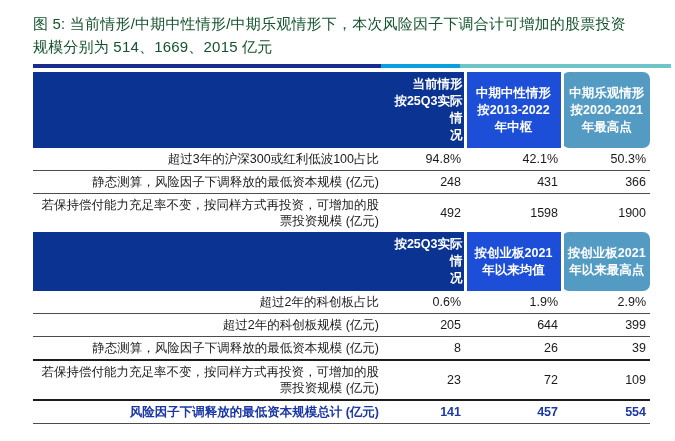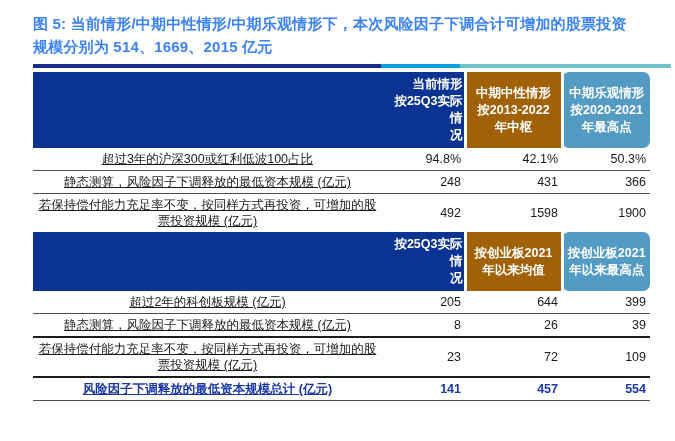--- a/index.html
+++ b/index.html
@@ -1,36 +1,36 @@
 <!DOCTYPE html>
 <html><head>
 <meta charset="utf-8">
 <style>
   html,body{margin:0;padding:0;background:#ffffff;}
   body{width:675px;height:441px;overflow:hidden;
        font-family:"Liberation Sans","DejaVu Sans",sans-serif;}
   .page{position:relative;width:675px;height:441px;box-sizing:border-box;
         padding:12px 0 0 33px;}
-  .fig-title{width:616px;font-size:15px;font-weight:bold;color:#3b82f6;
+  .fig-title{width:616px;font-size:15px;font-weight:normal;color:#14532d;
              line-height:23px;white-space:pre-line;letter-spacing:0.2px;}
   .sep{display:flex;width:638px;height:4px;margin-top:6px;margin-bottom:0;}
   .sep .s1{width:348px;background:#1a2d8f;}
   .sep .s2{width:79px;background:#0aa0e0;}
   .sep .s3{width:211px;background:#6fc4c8;}
   table.tbl{border-collapse:collapse;table-layout:fixed;width:617px;
             margin-top:4px;font-size:12.5px;color:#1a1a1a;}
   col.c1{width:352px;} col.c2{width:80px;} col.c3{width:97px;} col.c4{width:88px;}
   th{font-weight:bold;color:#ffffff;text-align:center;vertical-align:middle;
      white-space:pre-line;line-height:17px;padding:4px 1px;font-size:12.5px;}
   .h-navy{background:#0a3392;text-align:right;}
-  .h-blue{background:#a16207;}
+  .h-blue{background:#1d4ed8;}
   .h-steel{background:#549bc4;border-radius:7px;}
   .gapL{border-left:3px solid #ffffff;}
   td{vertical-align:middle;line-height:16px;padding:3px 0;}
-  td.lbl{text-align:center;padding-left:3px;padding-right:6px;text-decoration:underline;}
+  td.lbl{text-align:right;padding-left:3px;padding-right:6px;}
   td.val{text-align:right;padding-right:4px;}
   tr.r td{border-bottom:1px solid #4d4d4d;}
   tr.thick td{border-bottom:2px solid #1c1c1c;}
   tr.total td{color:#1b38a6;font-weight:bold;}
   tr.total-mid td{border-bottom:1px solid #4d4d4d;}
 </style>
 </head>
 <body>
 
 <div class="page">
@@ -89,20 +89,26 @@
       <th class="h-navy"></th>
       <th class="h-navy">按25Q3实际情
 况</th>
       <th class="h-blue gapL">按创业板2021
 年以来均值</th>
       <th class="h-steel gapL">按创业板2021
 年以来最高点</th>
     </tr>
 
     <tr class="r">
+      <td class="lbl">超过2年的科创板占比</td>
+      <td class="val">0.6%</td>
+      <td class="val">1.9%</td>
+      <td class="val">2.9%</td>
+    </tr>
+    <tr class="r">
       <td class="lbl">超过2年的科创板规模 (亿元)</td>
       <td class="val">205</td>
       <td class="val">644</td>
       <td class="val">399</td>
     </tr>
     <tr class="thick">
       <td class="lbl">静态测算，风险因子下调释放的最低资本规模 (亿元)</td>
       <td class="val">8</td>
       <td class="val">26</td>
       <td class="val">39</td>

